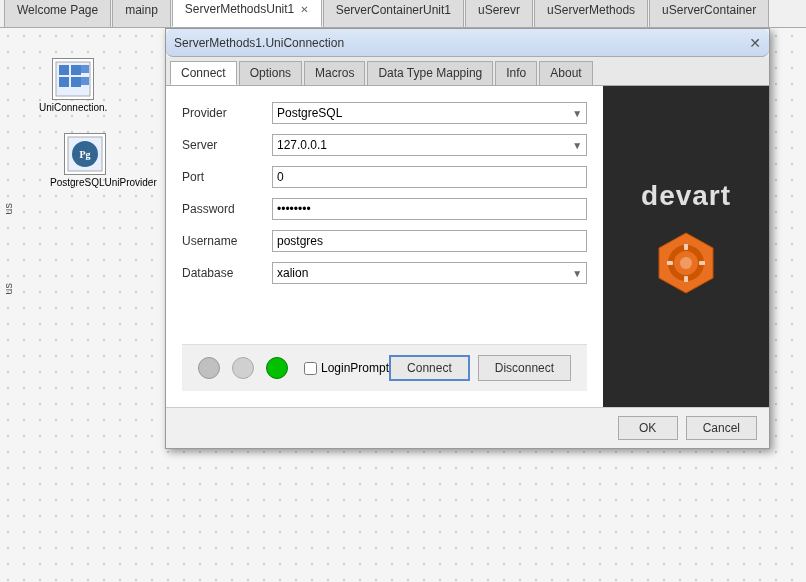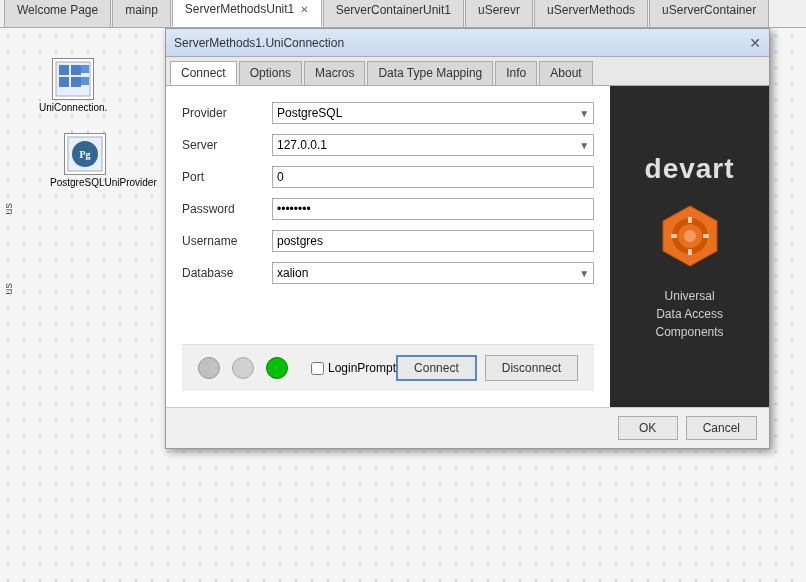--- a/index.html
+++ b/index.html
@@ -106,20 +106,21 @@
     }
 
     .dialog-titlebar {
       background: linear-gradient(to bottom, #dce8f8, #c8d8f0);
       padding: 4px 8px;
       display: flex;
       align-items: center;
       justify-content: space-between;
       border-bottom: 1px solid #aaa;
       height: 28px;
+      border-radius: 7px;
     }
     .dialog-title {
       font-size: 12px;
       color: #333;
       font-weight: normal;
     }
     .dialog-close {
       cursor: pointer;
       font-size: 14px;
       color: #555;
@@ -205,21 +206,21 @@
       border-radius: 50%;
       margin-right: 4px;
     }
     .status-circle.gray { background: #c0c0c0; border: 1px solid #999; }
     .status-circle.light-gray { background: #d0d0d0; border: 1px solid #aaa; }
     .status-circle.green { background: #00c000; border: 1px solid #008000; }
 
     .login-prompt {
       display: flex;
       align-items: center;
-      margin-left: 11px;
+      margin-left: 4px;
     }
     .checkbox {
       margin-right: 4px;
     }
 
     
     .devart-panel {
       width: 170px;
       background: #2a2a2a;
       display: flex;
@@ -477,23 +478,20 @@
 
             <circle cx="35" cy="35" r="18" fill="#cc5500"></circle>
             <circle cx="35" cy="35" r="12" fill="#e87020"></circle>
 
             <rect x="33" y="16" width="4" height="6" rx="1" fill="#fff" opacity="0.7"></rect>
             <rect x="33" y="48" width="4" height="6" rx="1" fill="#fff" opacity="0.7"></rect>
             <rect x="16" y="33" width="6" height="4" rx="1" fill="#fff" opacity="0.7"></rect>
             <rect x="48" y="33" width="6" height="4" rx="1" fill="#fff" opacity="0.7"></rect>
             <circle cx="35" cy="35" r="6" fill="#fff" opacity="0.3"></circle>
           </svg>
-          <div class="devart-tagline">
-            <span>Universal<br>Data Access<br>Components</span>
-          </div>
         </div>
       </div>
 
       <div class="dialog-footer">
         <button class="btn">OK</button>
         <button class="btn">Cancel</button>
       </div>
     </div>
 
   </div>

